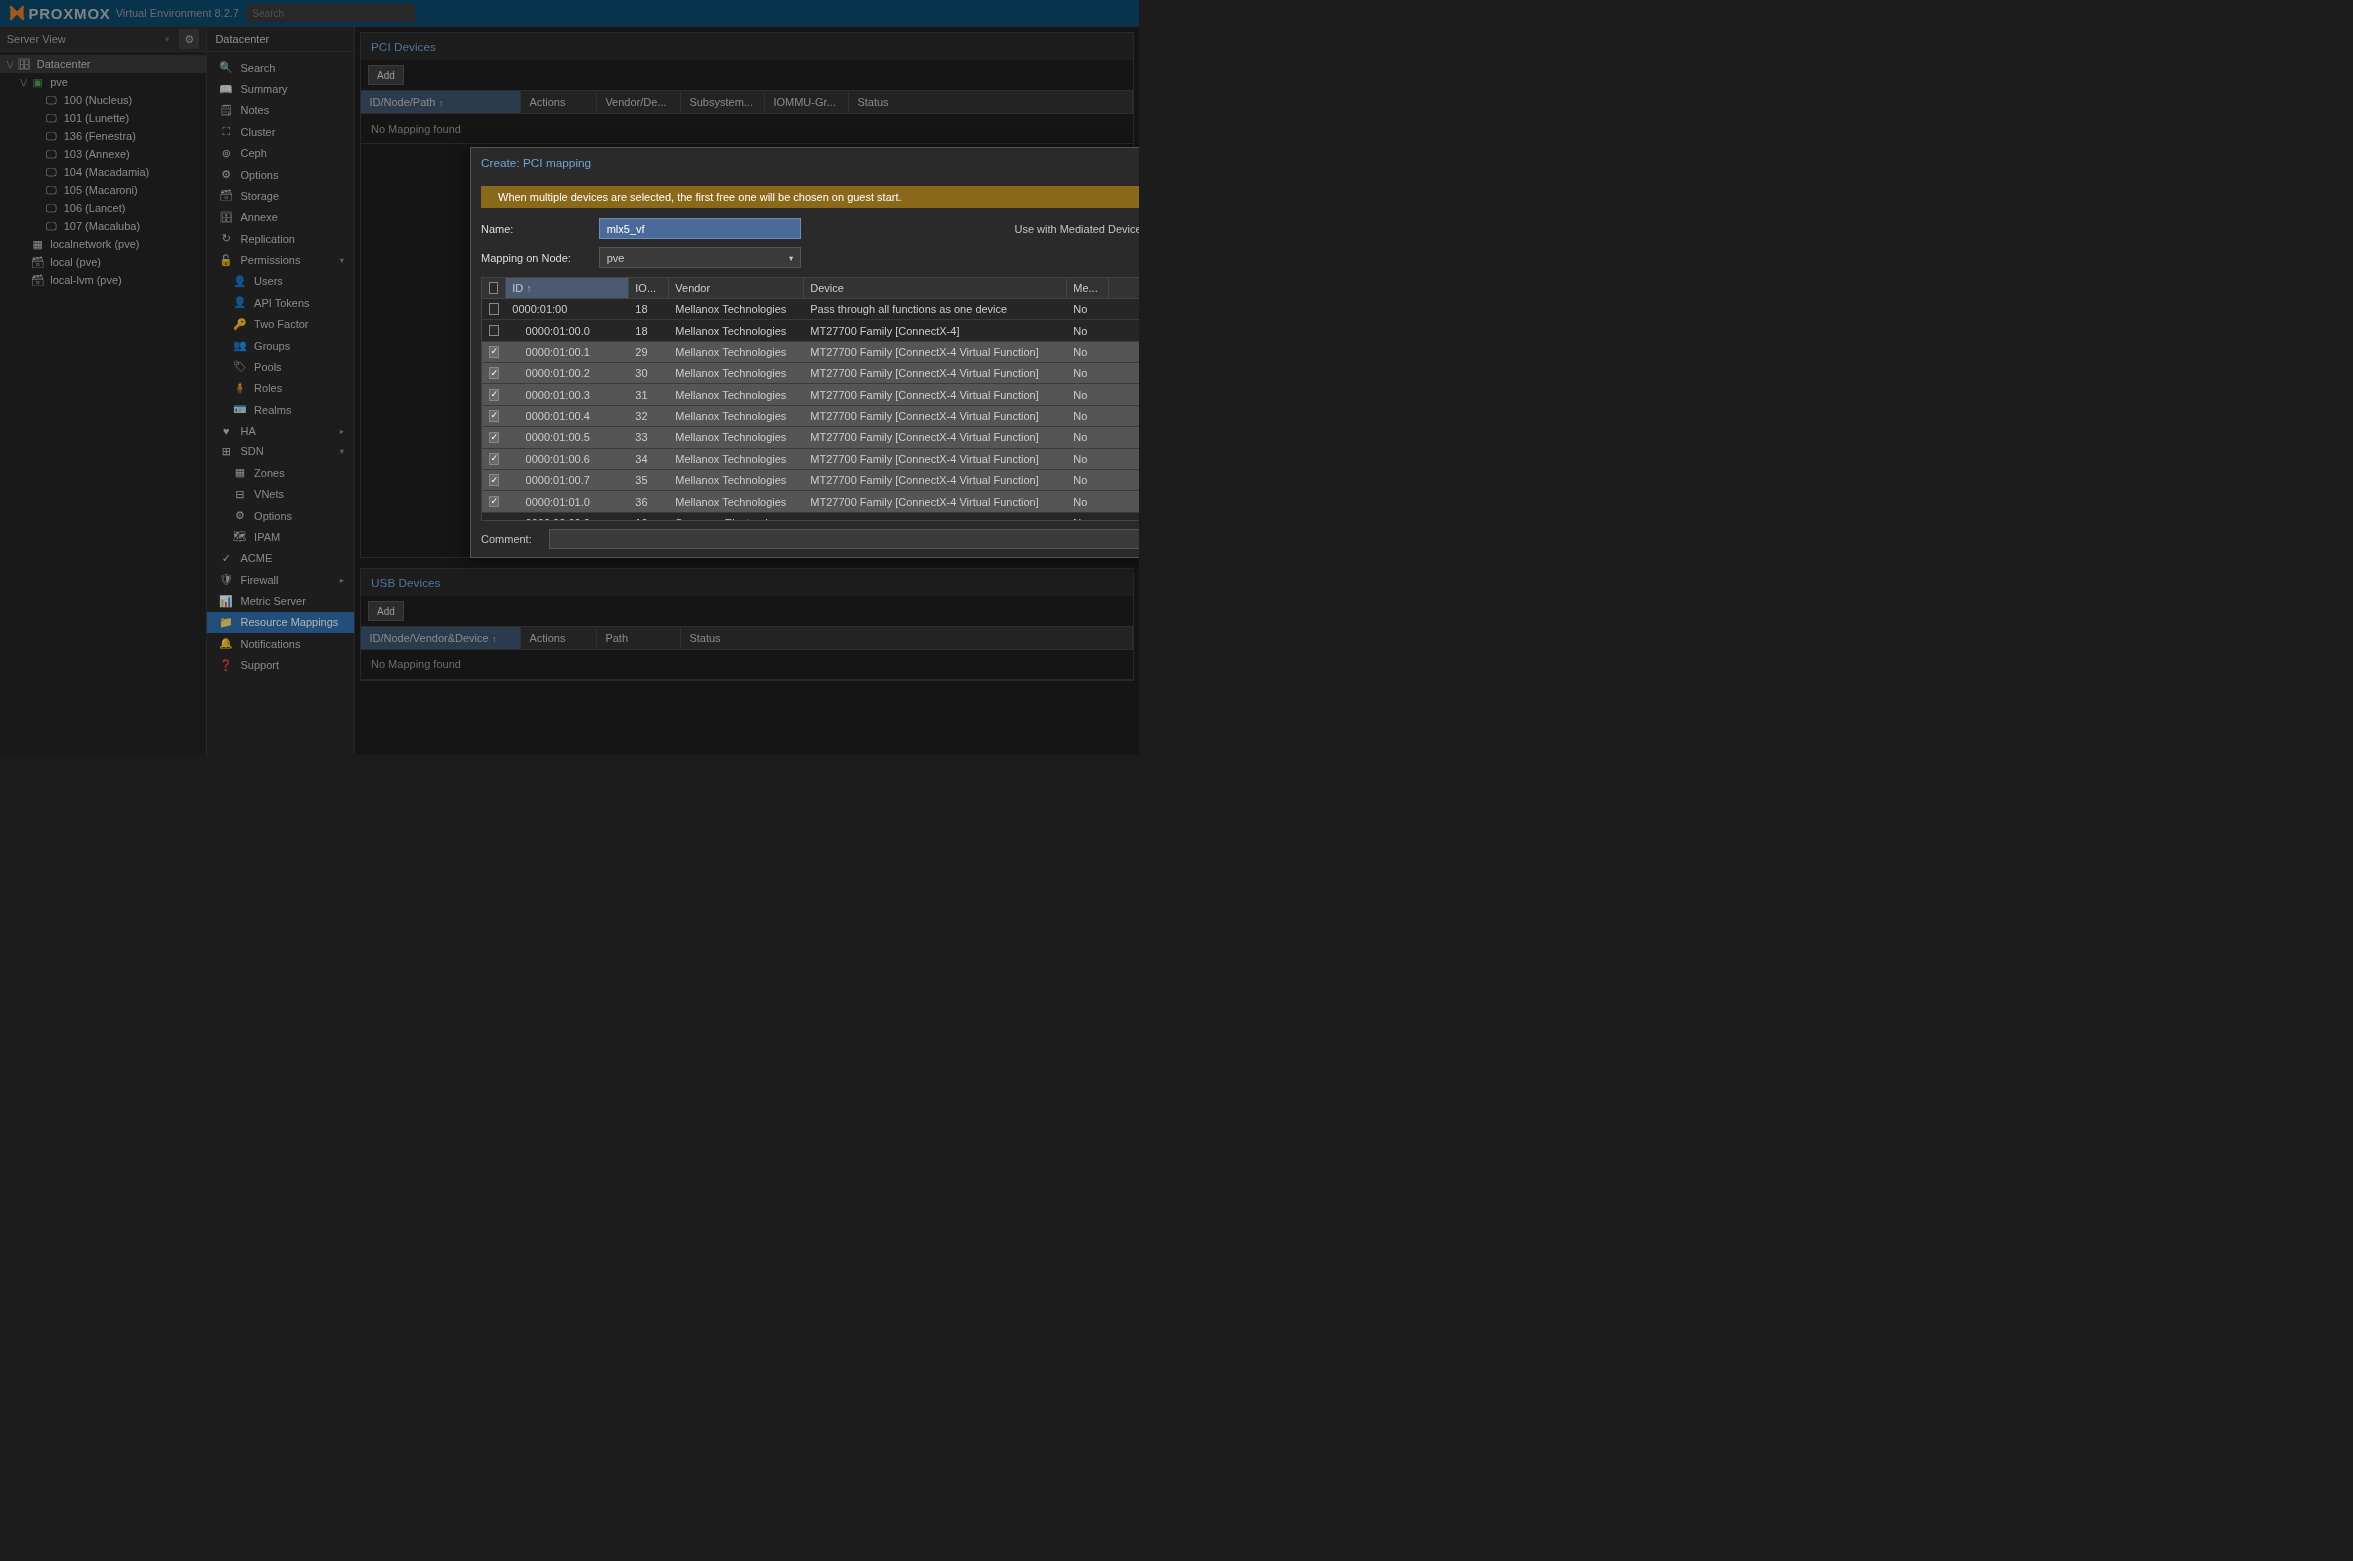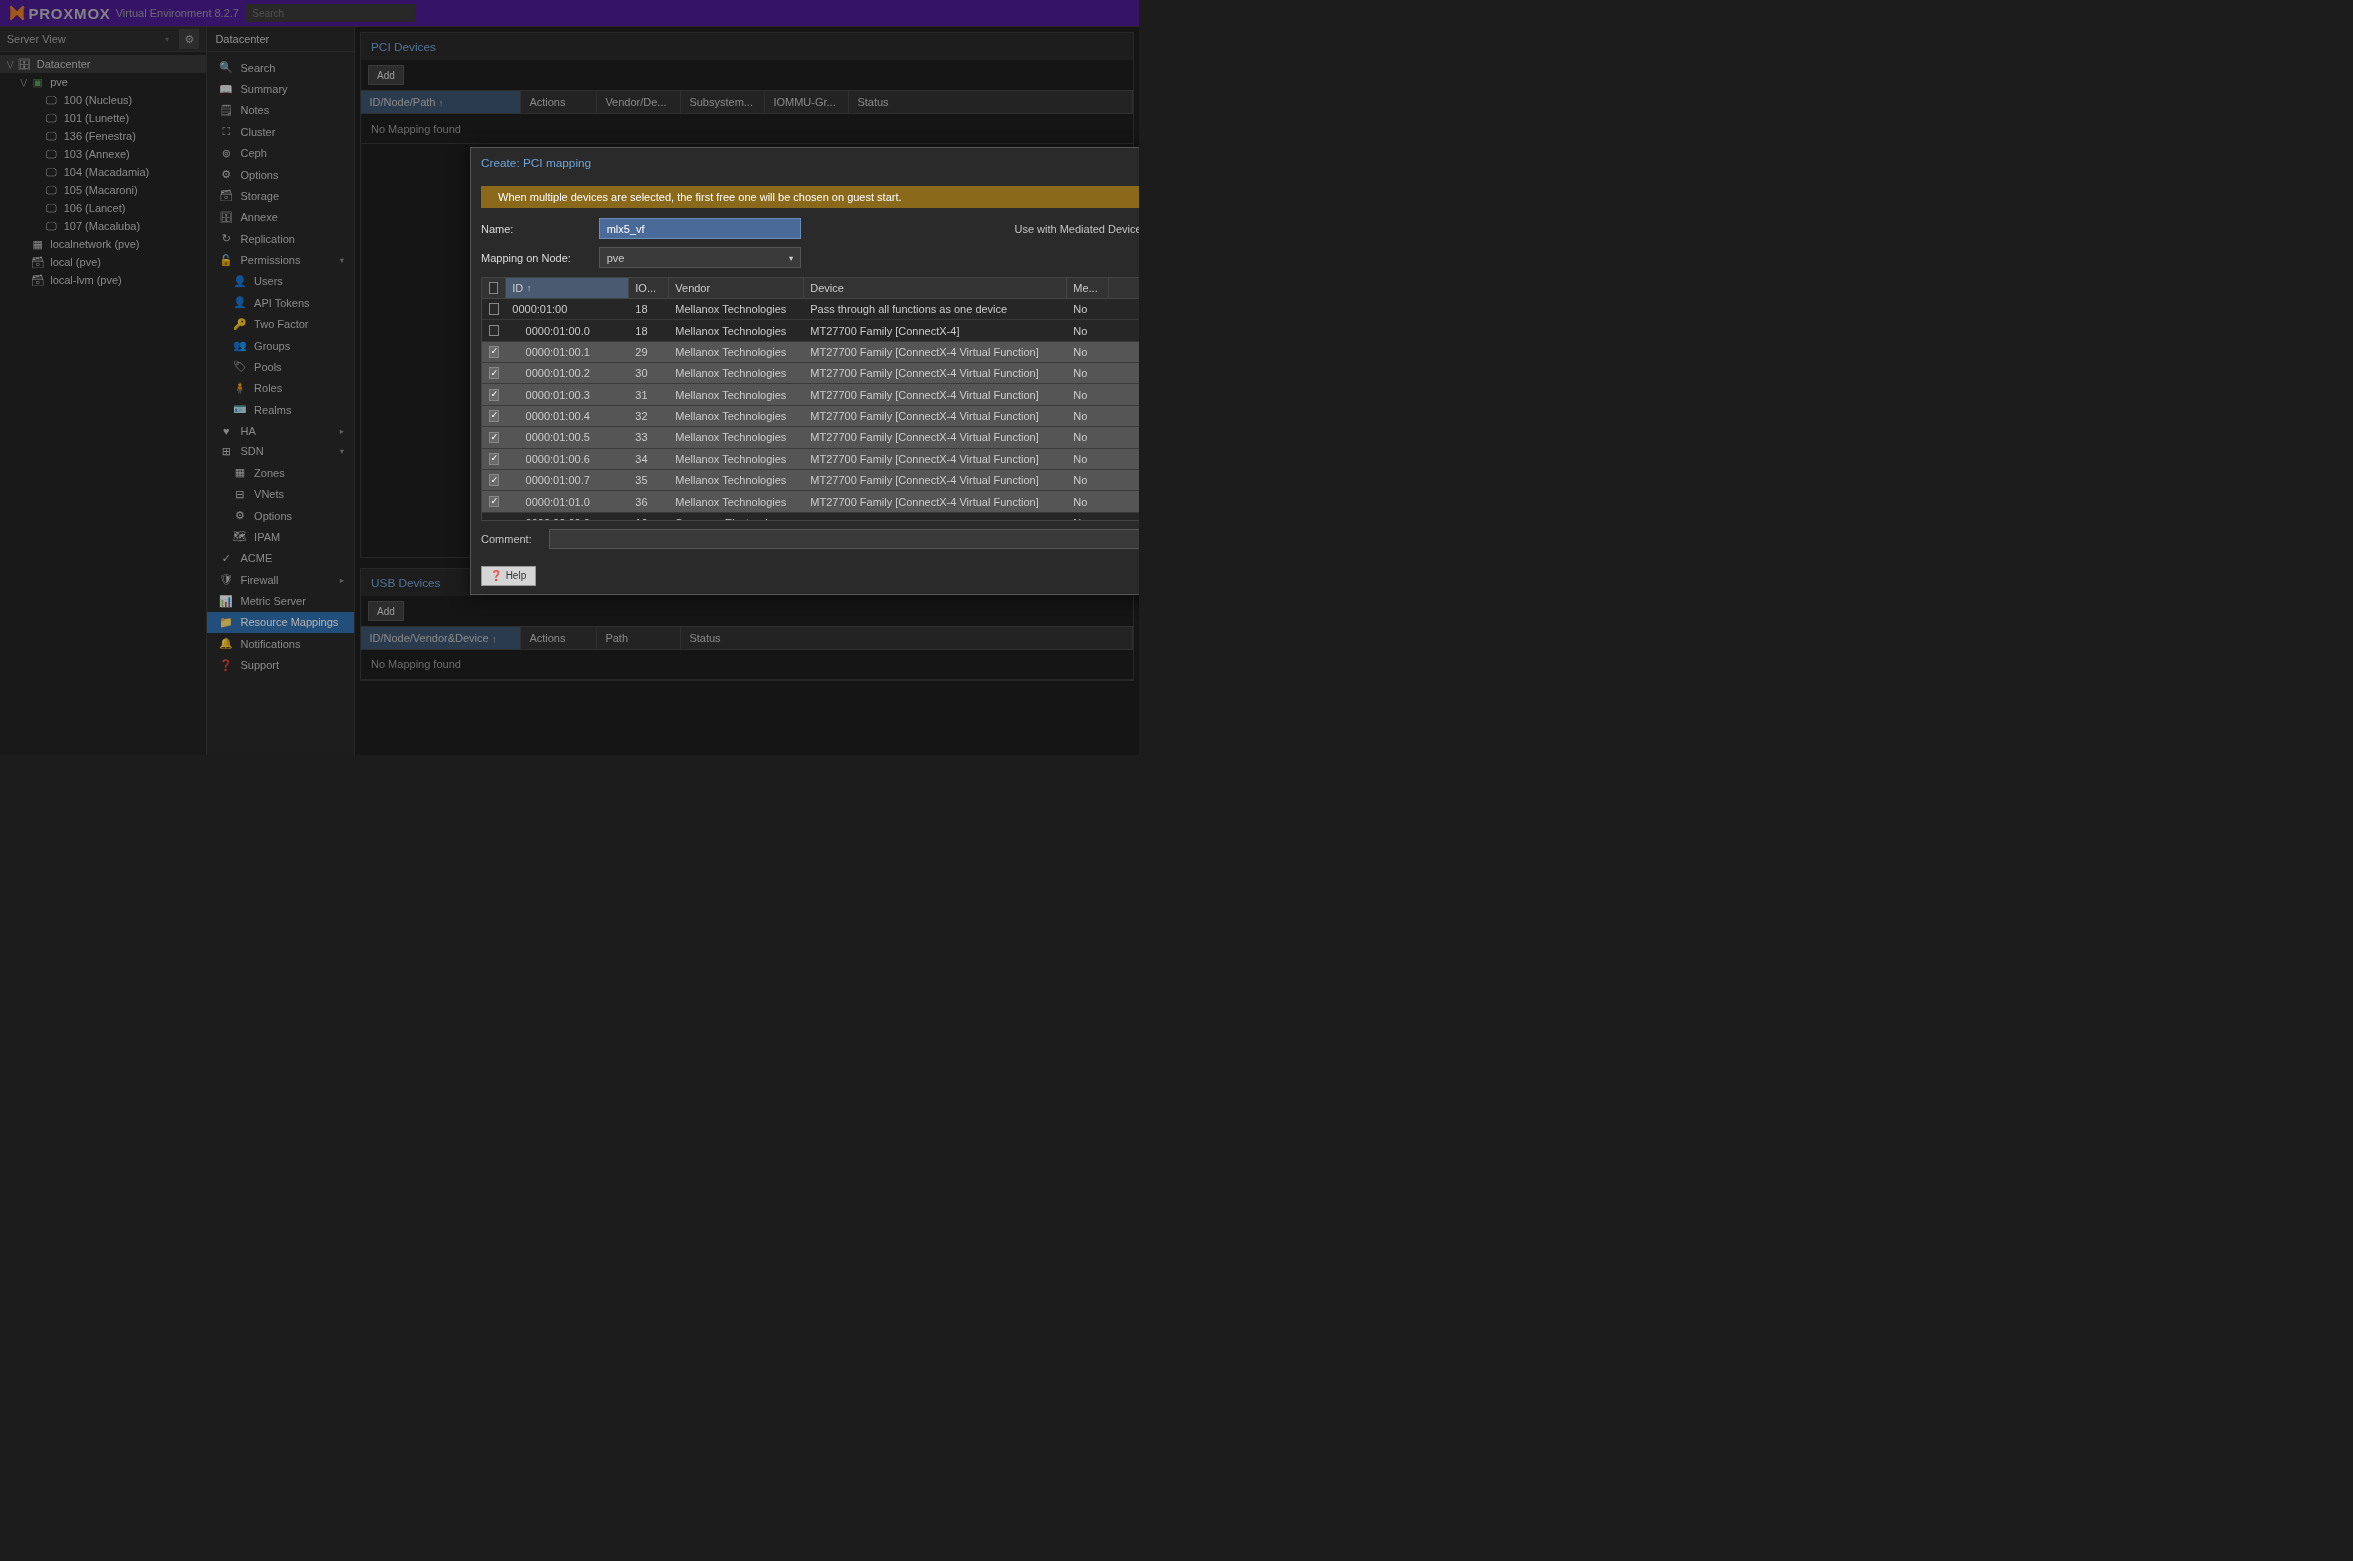--- a/index.html
+++ b/index.html
@@ -1,17 +1,17 @@
 <!DOCTYPE html>
 <html style="font-size:13.5px"><head>
 <meta charset="utf-8">
 <style>
 *{box-sizing:border-box;margin:0;padding:0;font-family:-apple-system,BlinkMacSystemFont,"Segoe UI",Arial,sans-serif;}
 body{background:#1c1c1d;color:#c4c4c4;font-size:11px;overflow:hidden;width:1139px;height:755px;position:relative}
-.header{height:27px;background:#4c1d95;display:flex;align-items:center;padding:0 6.7px;border-bottom:0.8px solid #3a3a3a}
+.header{height:27px;background:#0c4a6e;display:flex;align-items:center;padding:0 6.7px;border-bottom:0.8px solid #3a3a3a}
 .logo{display:flex;align-items:center;gap:1.7px}
 .logo svg{width:20px;height:20px}
 .logo-text{font-weight:bold;font-size:15px;color:#bcbcbc;letter-spacing:0.8px}
 .ver{color:#9a9a9a;font-size:11px;margin-left:5px}
 .hsearch{margin-left:6.7px;background:#3a3a3a;border:none;color:#888;padding:3.4px 6.7px;width:169px;font-size:10px}
 .main{display:flex;height:calc(100% - 27px)}
 .leftpanel{width:207px;background:#242424;border-right:0.8px solid #3a3a3a;display:flex;flex-direction:column}
 .viewsel{height:25px;background:#2f2f2f;display:flex;align-items:center;padding:0 6.7px;border-bottom:0.8px solid #3a3a3a}
 .viewsel-txt{flex:1;color:#aaa}
 .viewsel-chev{color:#666;font-size:8.4px;margin-right:5px}
@@ -482,22 +482,14 @@
             <div class="gcol gw-dev"></div>
             <div class="gcol gw-med">No</div>
           </div>
         </div>
     </div>
     <div class="comment-row">
       <span>Comment:</span>
       <input class="comment-input" style="">
     </div>
   </div>
-  <div class="modal-ftr">
-    <button class="btn btn-light">
-      <span>❓</span>
-      <span>Help</span>
-    </button>
-    <div class="spacer"></div>
-    <button class="btn btn-primary">Create</button>
-  </div>
 </div>
 
 
 </body></html>

